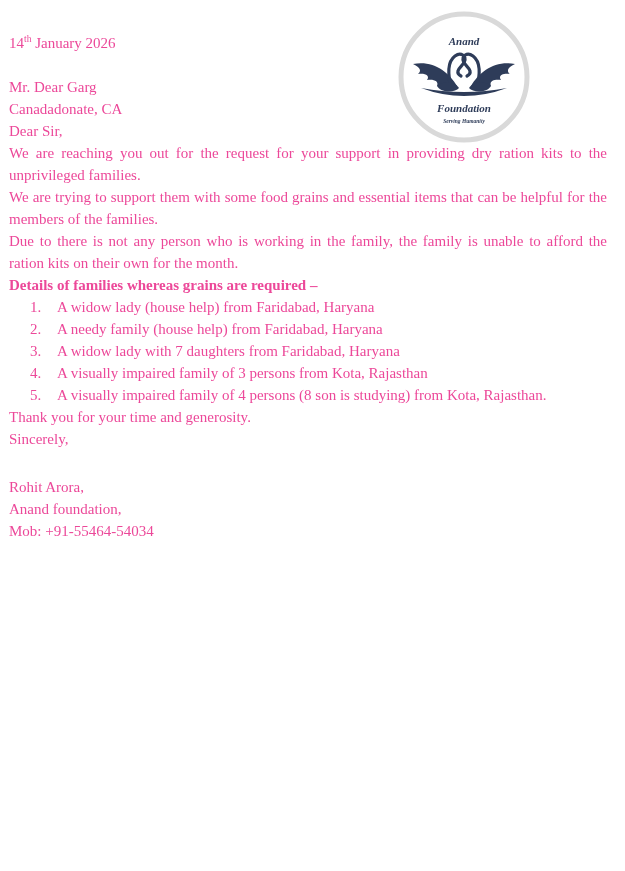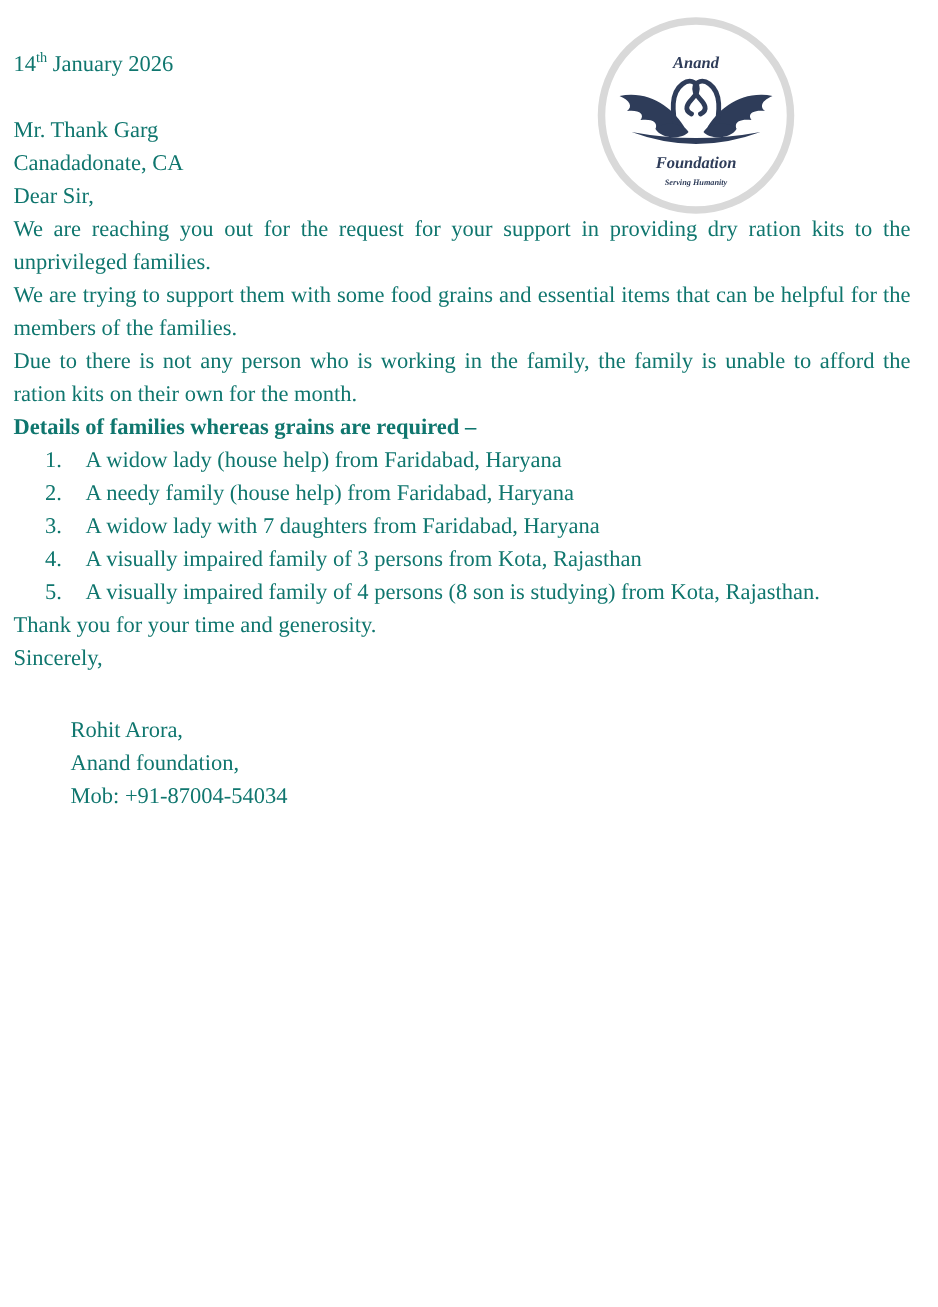--- a/index.html
+++ b/index.html
@@ -10,21 +10,21 @@
   }
   .page {
     position: relative;
     width: 625px;
     height: 871px;
     box-sizing: border-box;
     background: #ffffff;
     font-family: "Liberation Serif", "DejaVu Serif", serif;
     font-size: 15px;
     line-height: 22px;
-    color: #0f766e;
+    color: #ec4899;
     padding: 32px 18px 0 9px;
   }
   .page p { margin: 0; }
 
   .date-line { white-space: nowrap; }
   .date-line sup { font-size: 9.5px; line-height: 0; }
 
   .recipient { margin-top: 22px; }
 
   .salutation { margin-top: 64px; }
@@ -42,41 +42,41 @@
   .list-heading { margin-top: 28px; font-weight: bold; }
 
   .fam-list { margin-top: 0; }
   .fam-item { display: flex; margin-left: 21px; }
   .fam-item .num { width: 19px; flex: 0 0 19px; }
   .fam-item .item-text { flex: 1; padding-left: 8px; }
 
   .close-para1 { margin-top: 28px; }
   .close-para2 { margin-top: 24px; }
   .signoff { margin-top: 50px; }
-  .signature-block { margin-top: 26px; margin-left: 38px; }
+  .signature-block { margin-top: 26px; }
 
   
   .logo-wrap {
     position: absolute;
     top: 10px;
     left: 397px;
     width: 134px;
     height: 134px;
   }
   .logo-wrap svg { display: block; width: 134px; height: 134px; }
 </style>
 </head>
 <body>
 
 <div class="page">
 
   <p class="date-line"><span>14</span><sup>th</sup><span> January 2026</span></p>
 
   <div class="recipient">
-    <p>Mr. Thank Garg</p>
+    <p>Mr. Dear Garg</p>
     <p>Canadadonate, CA</p>
   </div>
 
   <div class="logo-wrap">
     <svg viewBox="0 0 134 134" xmlns="http://www.w3.org/2000/svg">
       <circle cx="67" cy="67" r="63" fill="#ffffff" stroke="#d9d9d9" stroke-width="5"></circle>
       <text x="67" y="35" text-anchor="middle" font-size="11" font-style="italic" font-weight="bold" font-family="serif" fill="#2e3c59">Anand</text>
       <g fill="#2e3c59">
 
         <g>
@@ -130,16 +130,16 @@
     </div>
   </div>
 
   <p class="close-para2">Thank you for your time and generosity.</p>
 
   <p class="signoff">Sincerely,</p>
 
   <div class="signature-block">
     <p>Rohit Arora,</p>
     <p>Anand foundation,</p>
-    <p>Mob: +91-87004-54034</p>
+    <p>Mob: +91-55464-54034</p>
   </div>
 
 </div>
 
 </body></html>

